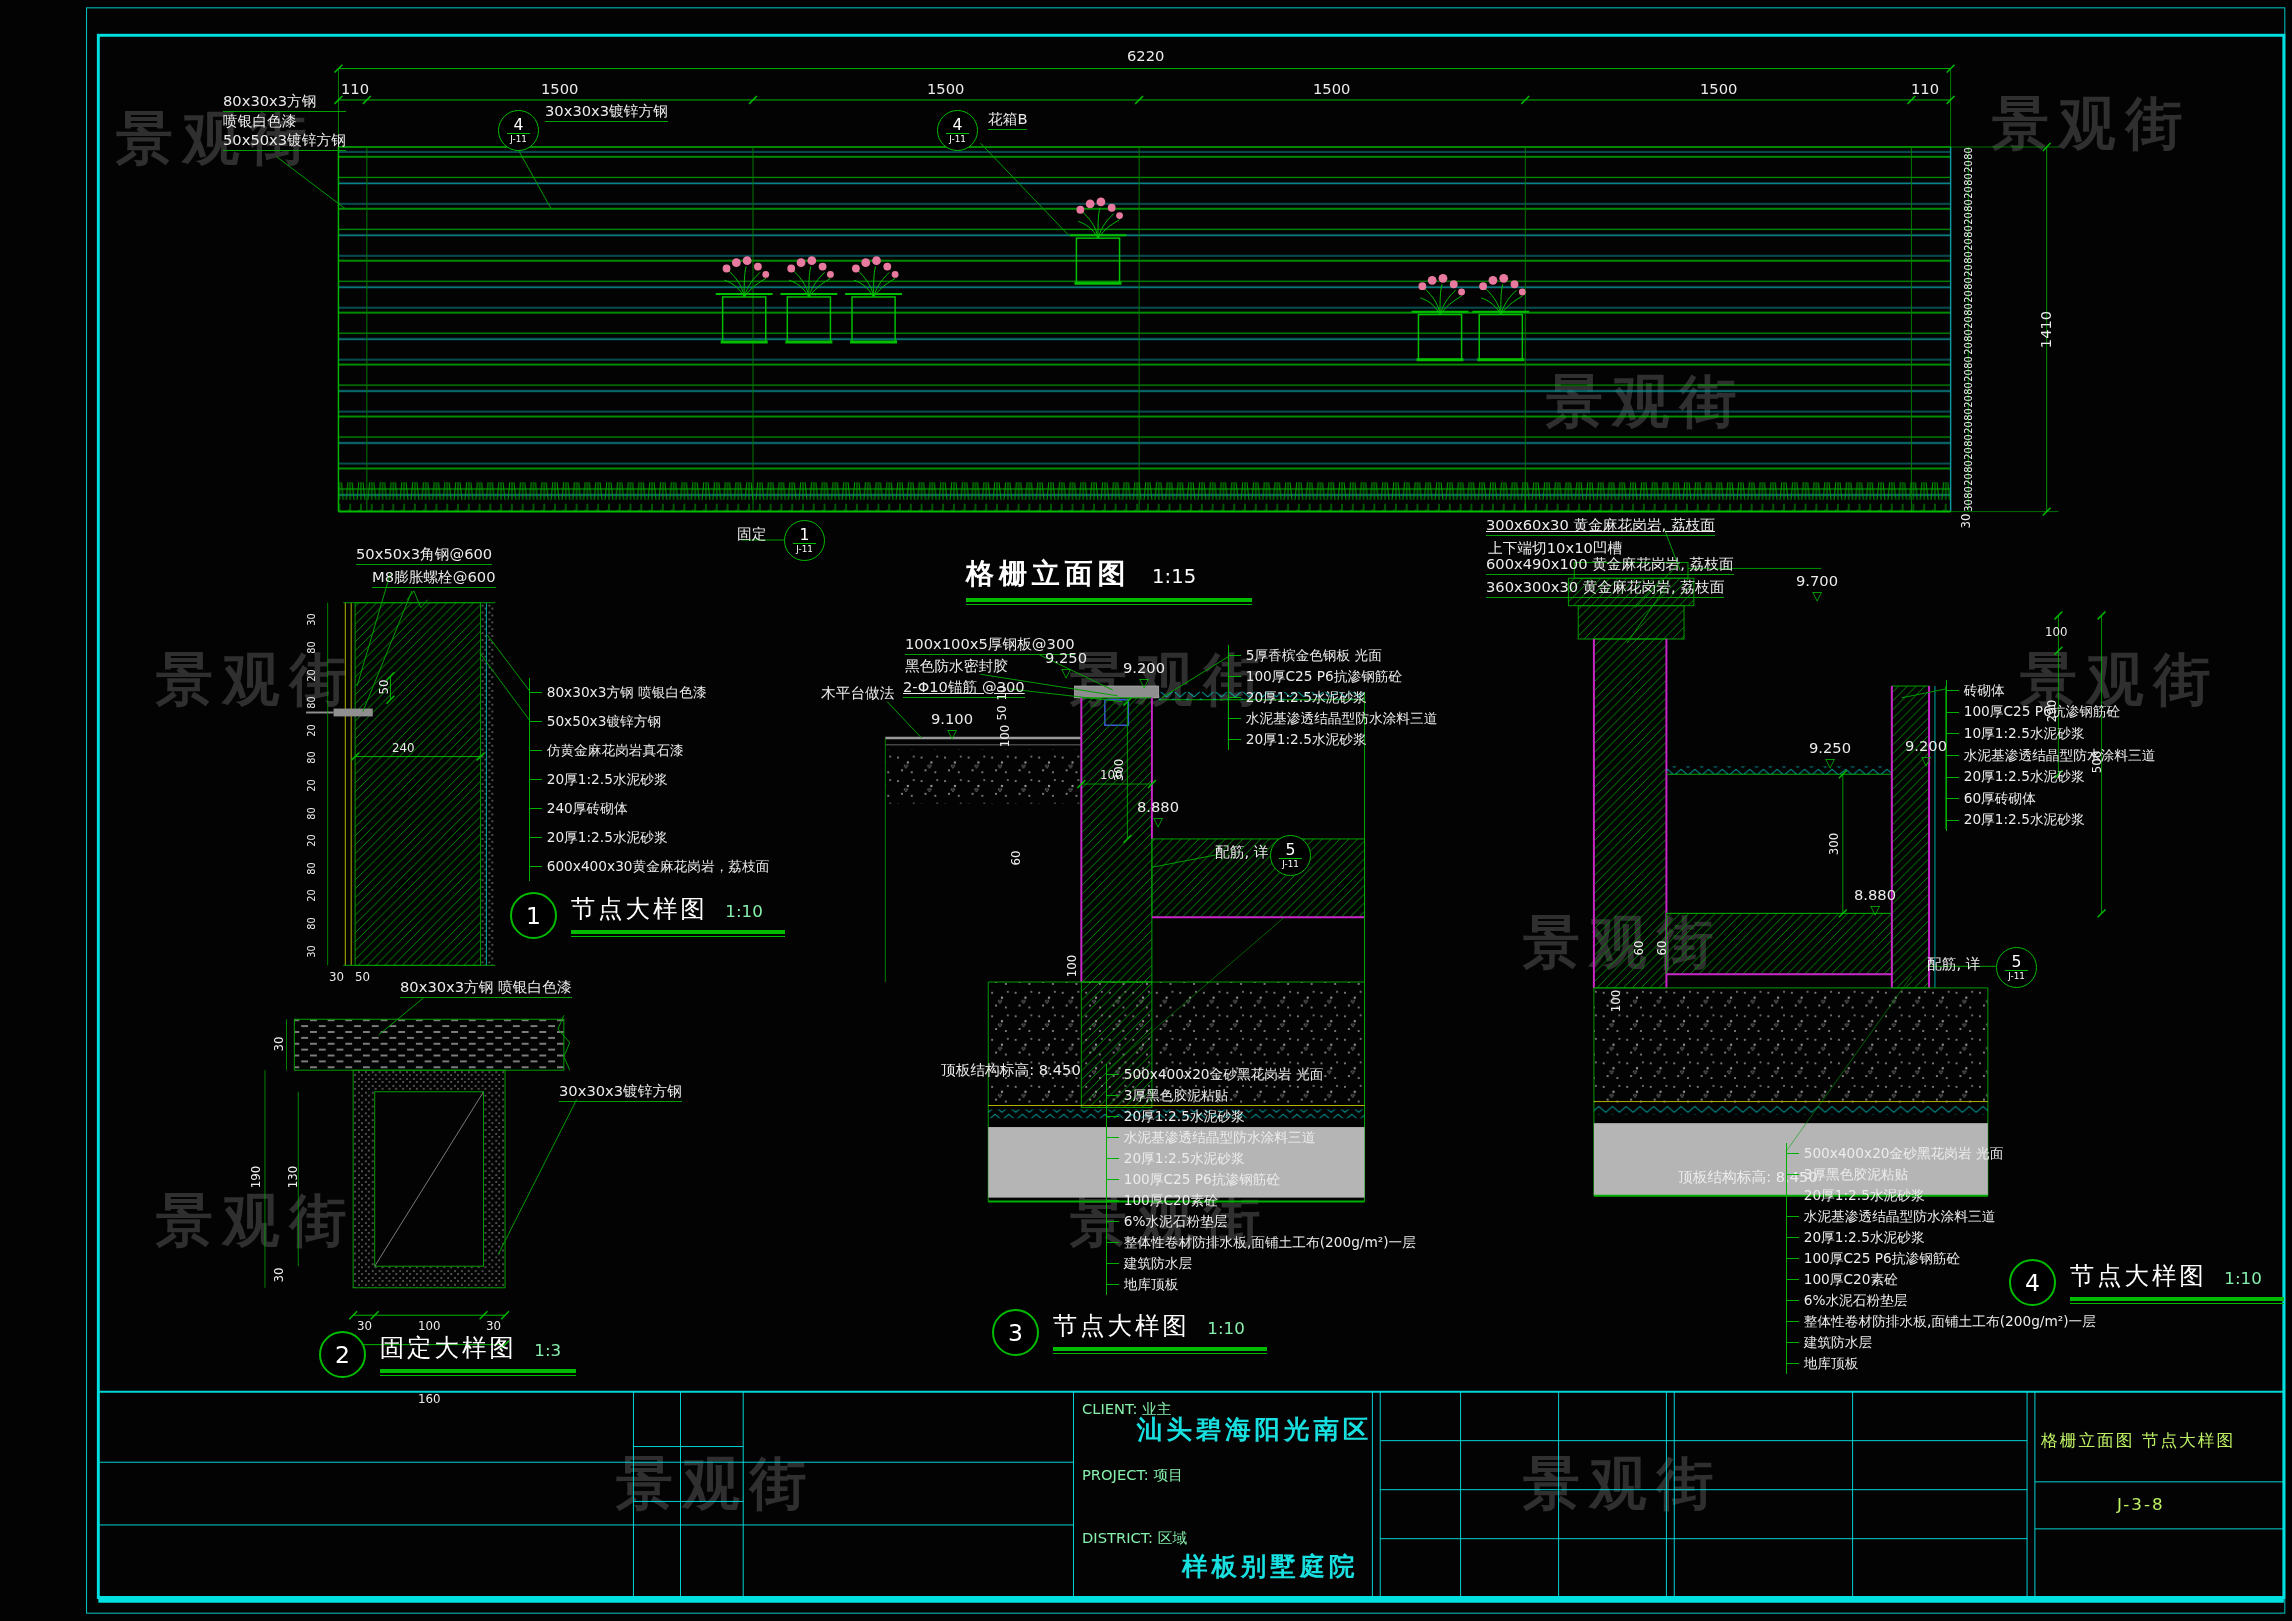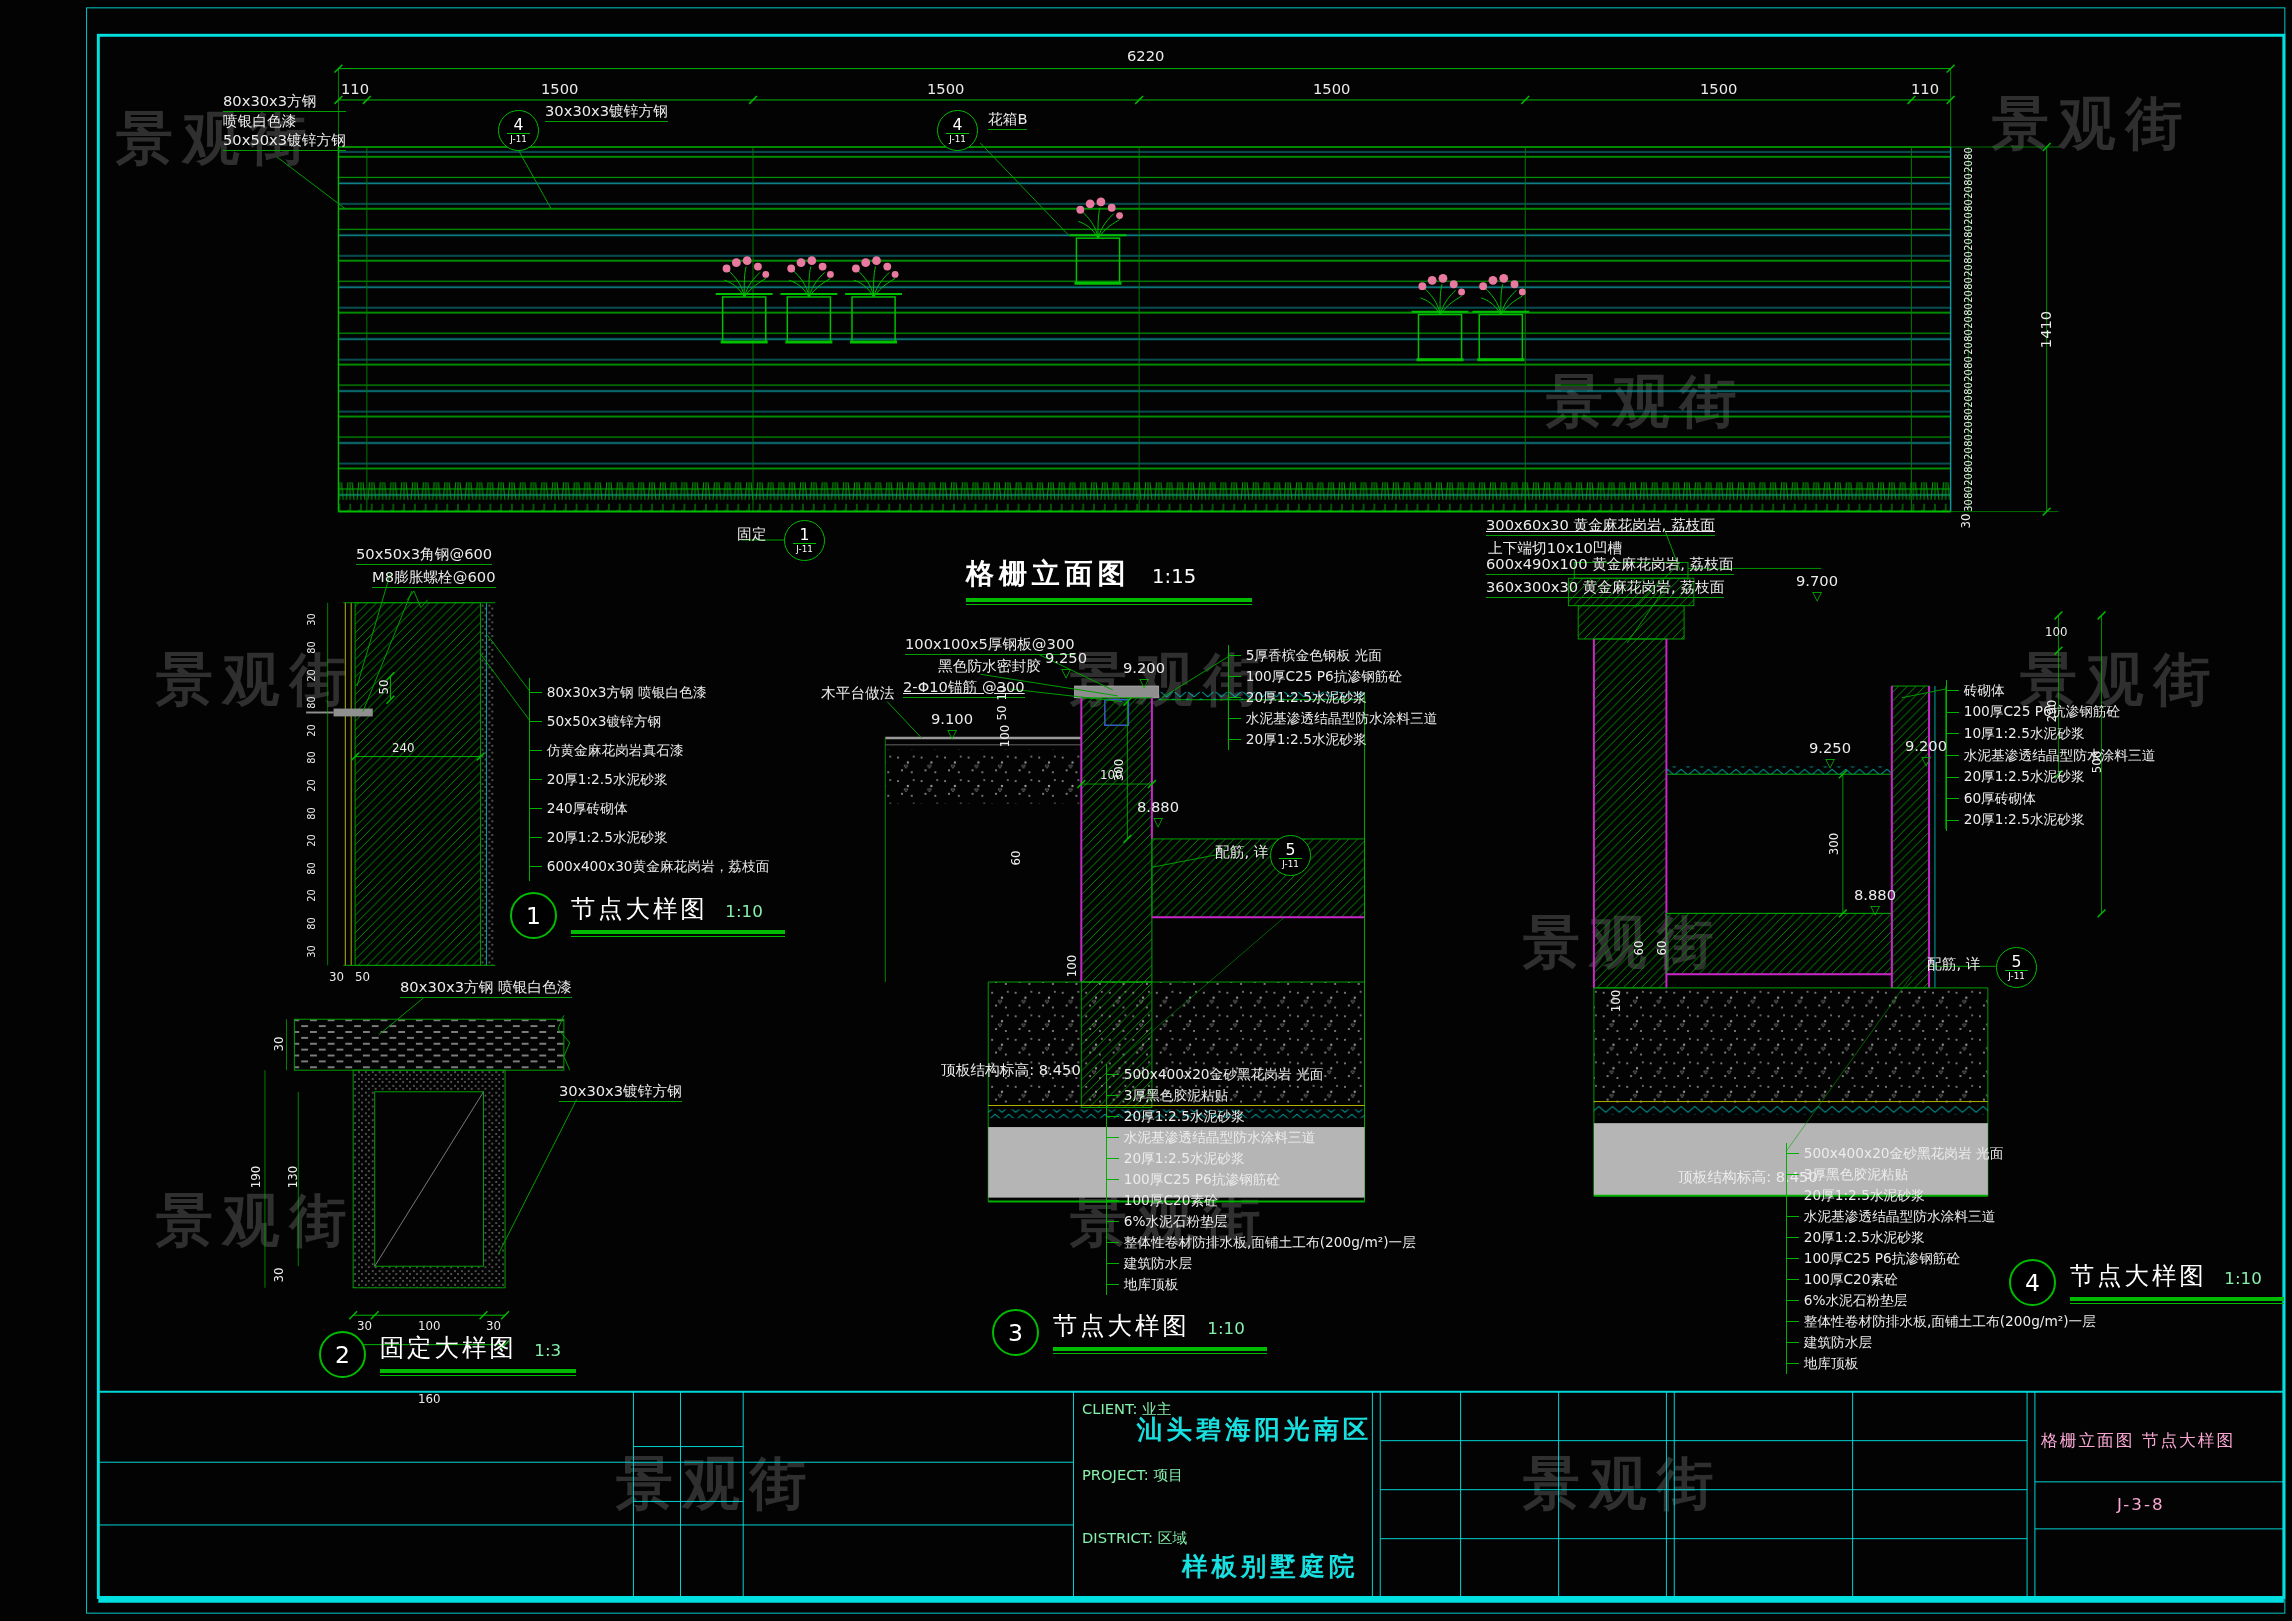--- a/index.html
+++ b/index.html
@@ -31,21 +31,21 @@
   .bar2{height:1px;background:#00bb00;margin-top:2px;}
   .layers{display:flex;flex-direction:column;border-left:1px solid #00b000;}
   .layers .li{display:flex;align-items:center;}
   .layers .tick{width:11.8px;height:1px;background:#00b000;margin-right:4.9px;flex:none;}
   .layers .t{color:#ececec;font-size:13.7px;white-space:nowrap;}
   .vdims{display:flex;flex-direction:column;}
   .vdims .li{flex:1;display:flex;align-items:center;justify-content:center;}
   .vdims .t{color:#ececec;font-size:9.8px;transform:rotate(-90deg);}
   .tb-label{color:#86efac;font-size:14.7px;}
   .tb-name{color:#19e0e0;font-size:25.5px;font-weight:bold;letter-spacing:3.9px;}
-  .tb-green{color:#f9a8d4;font-size:16.7px;letter-spacing:2px;}
+  .tb-green{color:#bef264;font-size:16.7px;letter-spacing:2px;}
   .elev-title{color:#fff;font-size:28px;font-weight:bold;letter-spacing:4.9px;}
   .elev-scale{color:#fff;font-size:19.6px;}
 </style>
 </head>
 <body>
 
 <div class="sheet">
 
   <div class="wm" style="left:216px;top:139px;">景观街</div>
   <div class="wm" style="left:2092px;top:124px;">景观街</div>
@@ -536,21 +536,21 @@
       <div class="trow">
         <span class="dname">固定大样图</span>
         <span class="dscale">1:3</span>
       </div>
       <div class="bar" style="width:196px;"></div>
       <div class="bar2" style="width:196px;"></div>
     </div>
   </div>
 
   <div class="abs lbl lead" style="left:905px;top:635px;">100x100x5厚钢板@300</div>
-  <div class="abs lbl" style="left:938px;top:657px;">黑色防水密封胶</div>
+  <div class="abs lbl" style="left:905px;top:657px;">黑色防水密封胶</div>
   <div class="abs lbl lead" style="left:903px;top:678px;text-decoration:underline;">2-Φ10锚筋 @300</div>
   <div class="abs lbl" style="left:821px;top:684px;">木平台做法</div>
   <div class="abs lvl" style="left:1045px;top:651px;">
       <span>9.250</span>
     </div>
   <div class="abs lvl" style="left:1123px;top:661px;">
       <span>9.200</span>
     </div>
   <div class="abs lvl" style="left:931px;top:712px;">
       <span>9.100</span>

